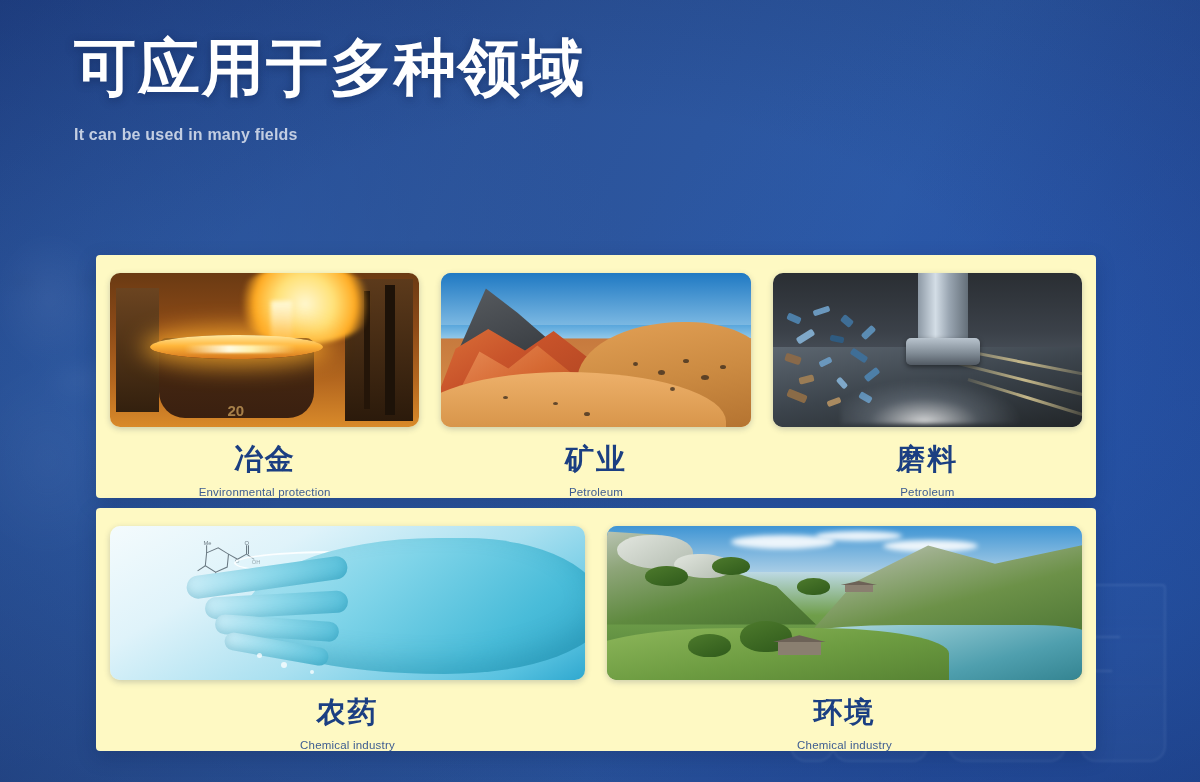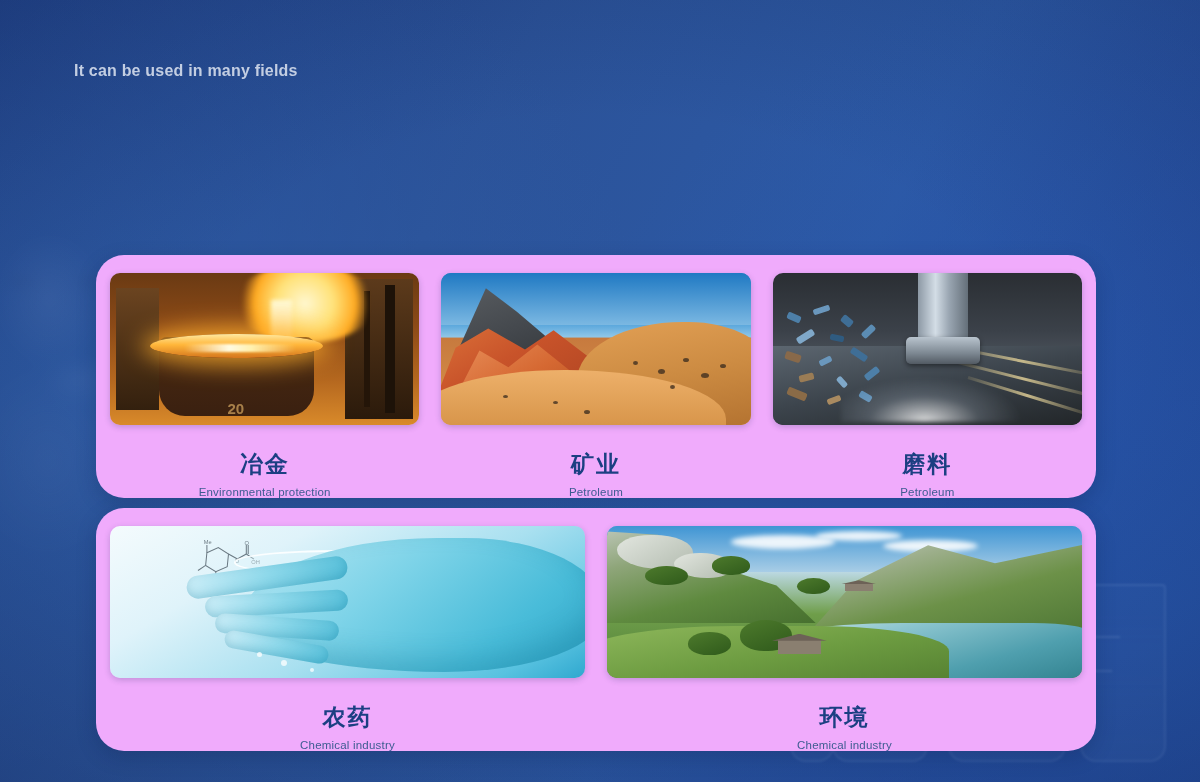--- a/index.html
+++ b/index.html
@@ -93,37 +93,37 @@
     white-space:nowrap;
   }
   .subtitle {
     margin-top:26px;
     color:#c3cee2; font-size:16px; font-weight:bold; letter-spacing:.2px;
   }
 
   
   .panel {
     position:absolute; left:96px; width:1000px;
-    background:#f0abfc; border-radius:28px;
+    background:#fef9c3; border-radius:4px;
     box-shadow:0 6px 20px rgba(8,24,62,.22);
     text-align:center;
   }
   .panel-row1 { top:255px; height:243px; }
   .panel-row2 { top:508px; height:243px; }
   .cards { display:flex; height:100%; padding:18px 14px 0 14px; gap:22px; }
   .card { flex:1; display:flex; flex-direction:column; align-items:center; }
   .card-thumb {
     width:100%; height:167px; border-radius:10px;
     overflow:hidden; position:relative;
     box-shadow:0 2px 6px rgba(20,40,80,.22);
   }
   .card-thumb .scene { position:absolute; inset:0; }
   .card-title {
-    margin-top:24px;
-    color:#1b3f82; font-size:23px; font-weight:bold; letter-spacing:2px;
+    margin-top:13px;
+    color:#1b3f82; font-size:29px; font-weight:bold; letter-spacing:2px;
   }
   .card-sub {
     margin-top:6px;
     color:#3d5c91; font-size:11.5px; letter-spacing:.2px;
   }
 
   
 
   
   .sc-metal { background:linear-gradient(180deg,#6a3a13 0%, #8c4a17 35%, #b4671f 70%, #d98a2a 100%); }
@@ -353,20 +353,21 @@
       <div class="tick" style="left:8px; top:84px; width:22px;"></div>
     </div>
     <div class="mark" style="left:170px; top:156px;">200ml</div>
     <div class="mark" style="left:178px; top:196px;">150</div>
     <div class="mark" style="left:182px; top:244px;">100</div>
   </div>
   <div class="bg-vignette"></div>
 </div>
 
 <div class="header">
+  <div class="page-title">可应用于多种领域</div>
 
 
   <div class="subtitle">It can be used in many fields</div>
 </div>
 
 <div class="panel panel-row1">
   <div class="cards">
 
     <div class="card">
       <div class="card-thumb">

